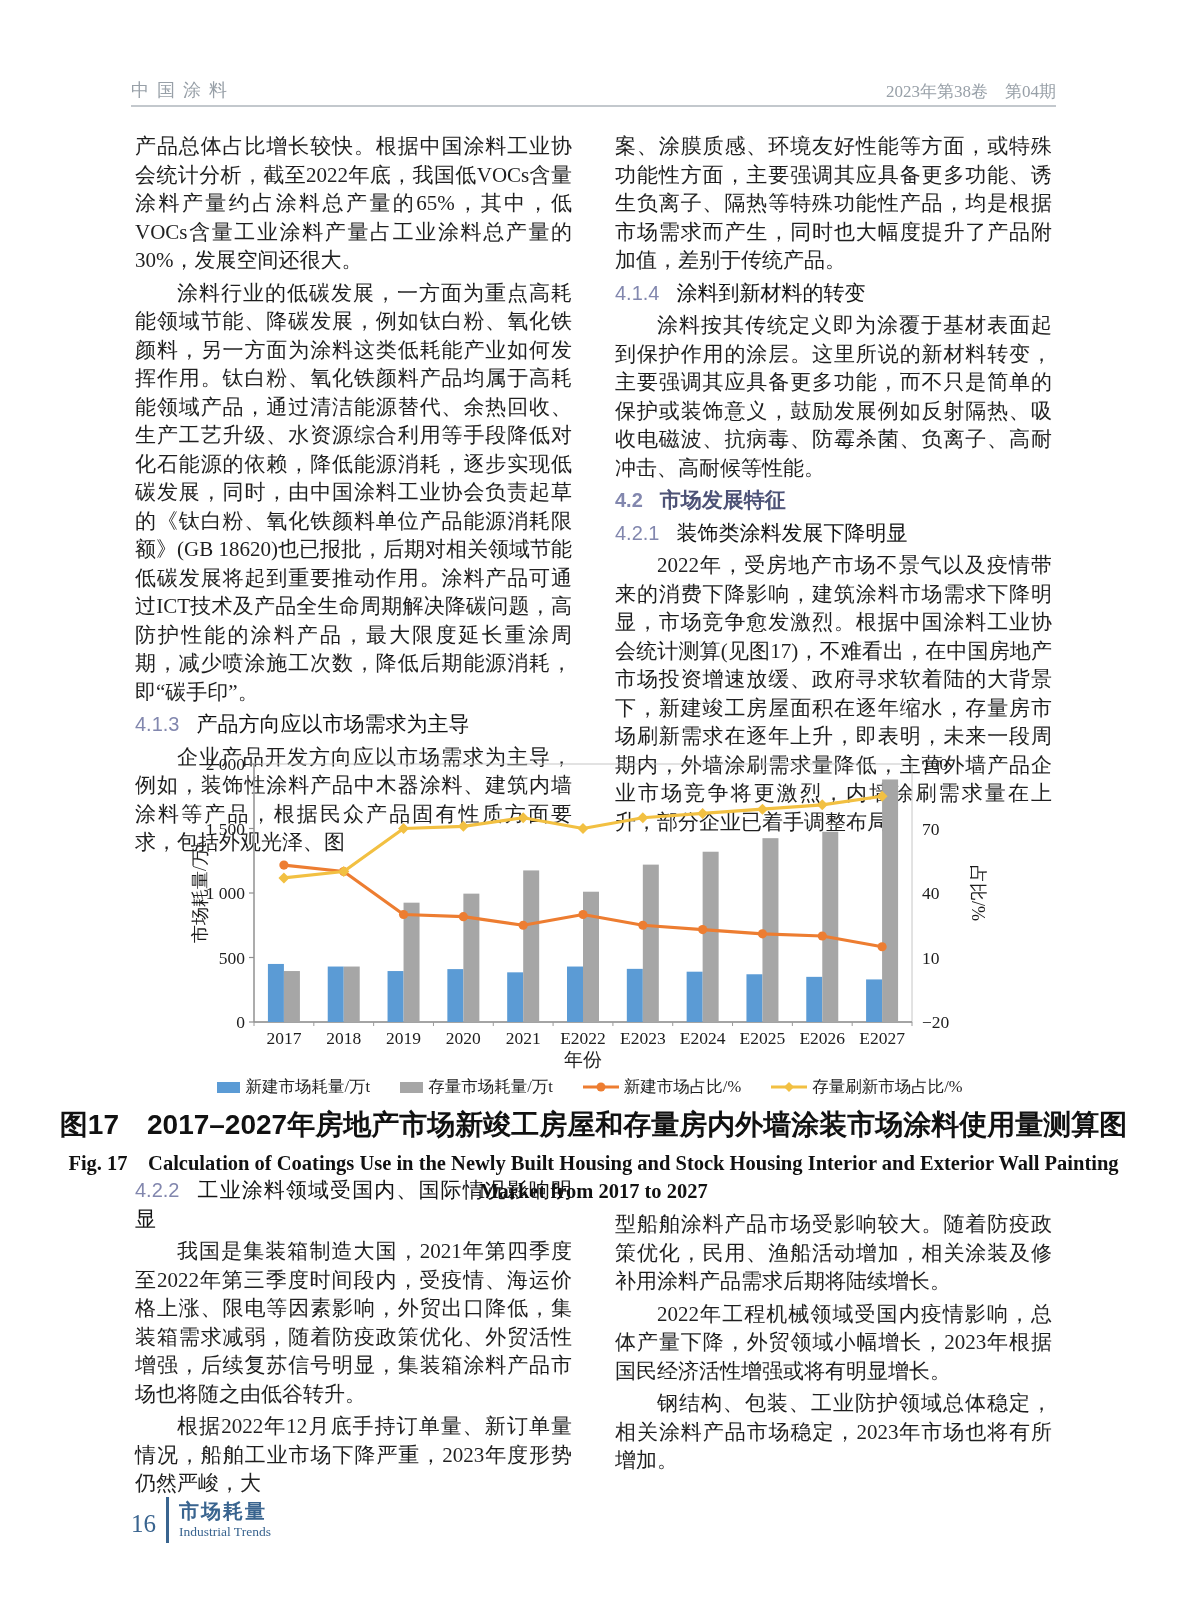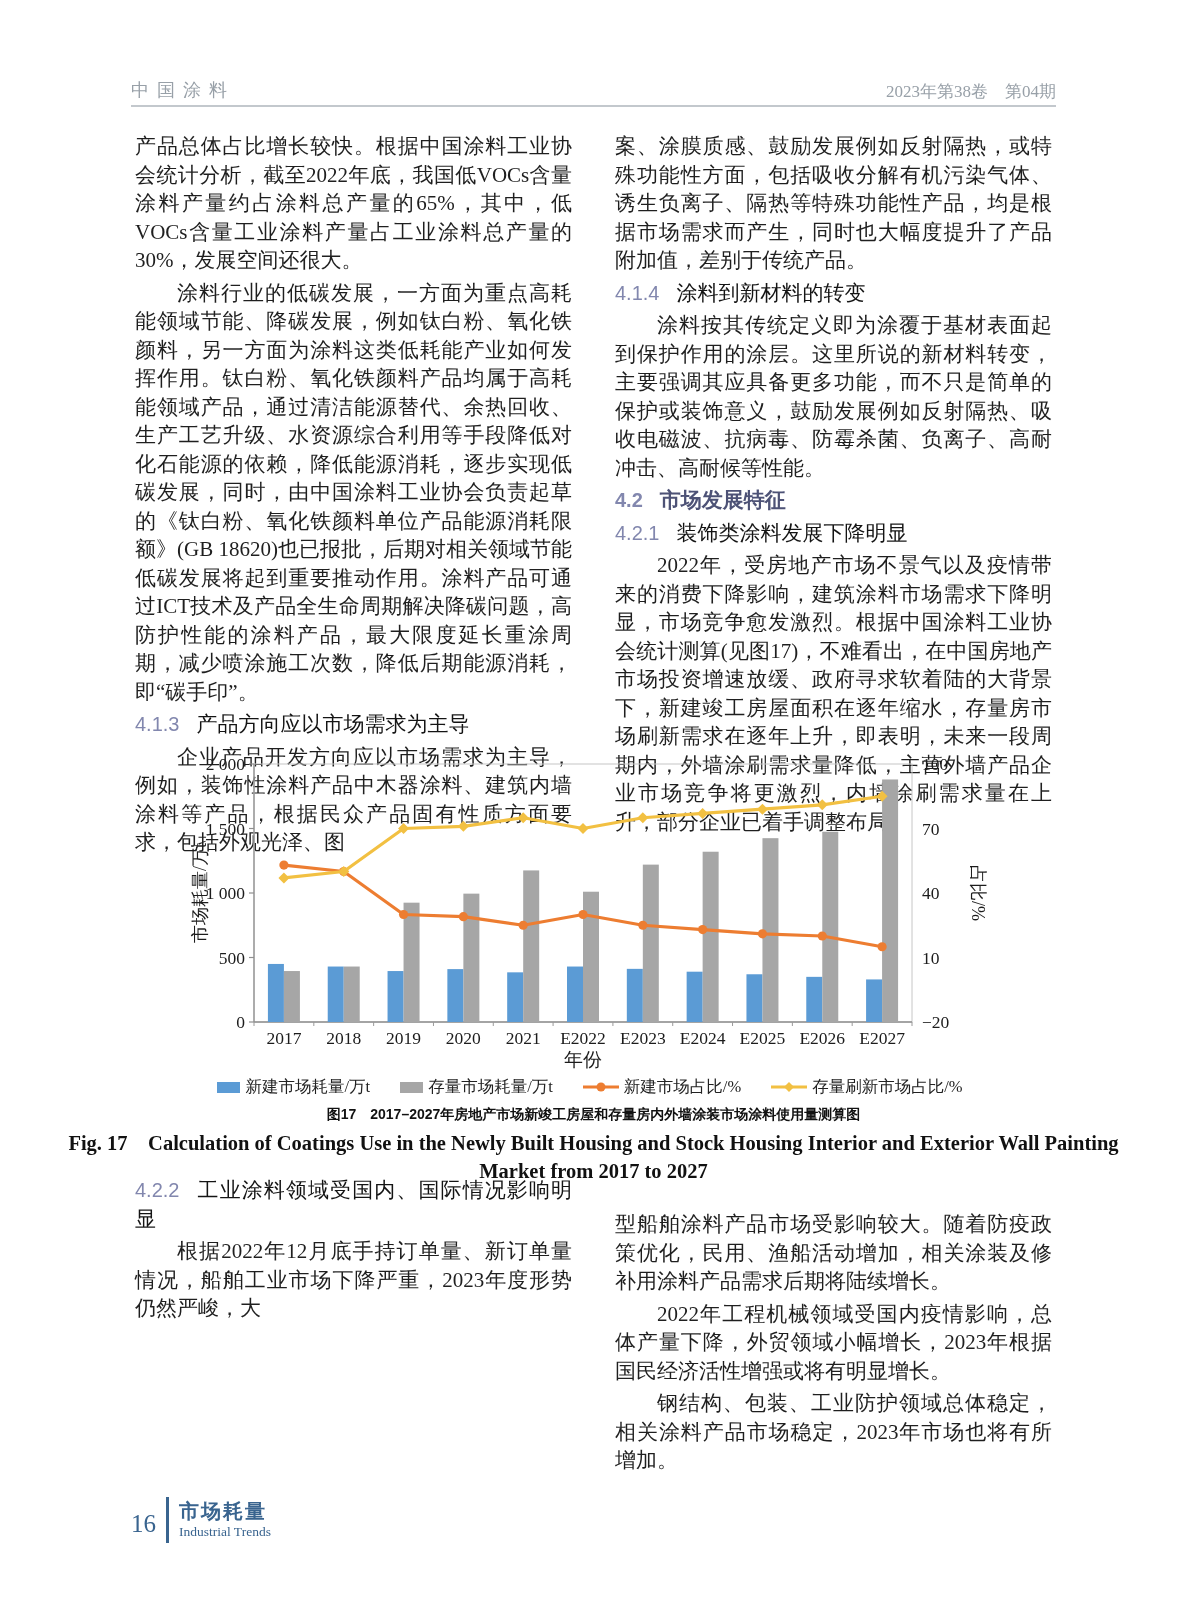--- a/index.html
+++ b/index.html
@@ -28,21 +28,21 @@
   .h3 .htitle{color:#141414;}
   
   #figure{position:absolute;left:190px;top:752px;width:800px;}
   #chart-legend{width:800px;display:flex;justify-content:center;align-items:center;gap:30px;
     margin-top:2px;font-size:16.5px;color:#222;}
   .lg-item{display:flex;align-items:center;gap:5px;white-space:nowrap;}
   .lg-sw{display:inline-block;width:23px;height:11px;}
   svg text{font-family:"Liberation Serif","DejaVu Serif",serif;}
   
   #caption{position:absolute;left:0;top:1106px;width:1187px;text-align:center;}
-  .cap-cn{font-family:"Liberation Sans","DejaVu Sans",sans-serif;font-weight:bold;font-size:14px;color:#111;}
+  .cap-cn{font-family:"Liberation Sans","DejaVu Sans",sans-serif;font-weight:bold;font-size:28px;color:#111;}
   .cap-en{font-weight:bold;font-size:20.5px;color:#111;margin-top:5px;line-height:28px;}
   
   #footer{position:absolute;left:131px;top:1497px;display:flex;align-items:center;color:#39648f;}
   .ft-num{font-size:25px;margin-right:10px;margin-top:8px;}
   .ft-bar{width:3px;height:46px;background:#39648f;margin-right:10px;}
   .ft-cn{font-size:20px;font-weight:bold;letter-spacing:2px;line-height:24px;}
   .ft-en{font-size:13.5px;line-height:18px;}
 </style>
 </head>
 <body>
@@ -51,29 +51,30 @@
 <div class="hdr-right">2023年第38卷　第04期</div>
 <div class="hdr-rule"></div>
 
 <div class="col" id="col-left-top">
     <p>产品总体占比增长较快。根据中国涂料工业协会统计分析，截至2022年底，我国低VOCs含量涂料产量约占涂料总产量的65%，其中，低VOCs含量工业涂料产量占工业涂料总产量的30%，发展空间还很大。</p>
     <p class="ind">涂料行业的低碳发展，一方面为重点高耗能领域节能、降碳发展，例如钛白粉、氧化铁颜料，另一方面为涂料这类低耗能产业如何发挥作用。钛白粉、氧化铁颜料产品均属于高耗能领域产品，通过清洁能源替代、余热回收、生产工艺升级、水资源综合利用等手段降低对化石能源的依赖，降低能源消耗，逐步实现低碳发展，同时，由中国涂料工业协会负责起草的《钛白粉、氧化铁颜料单位产品能源消耗限额》(GB 18620)也已报批，后期对相关领域节能低碳发展将起到重要推动作用。涂料产品可通过ICT技术及产品全生命周期解决降碳问题，高防护性能的涂料产品，最大限度延长重涂周期，减少喷涂施工次数，降低后期能源消耗，即“碳手印”。</p>
     <p class="hsec h3"><span class="hnum">4.1.3</span><span class="htitle">产品方向应以市场需求为主导</span></p>
     <p class="ind">企业产品开发方向应以市场需求为主导，例如，装饰性涂料产品中木器涂料、建筑内墙涂料等产品，根据民众产品固有性质方面要求，包括外观光泽、图</p>
   </div>
 <div class="col" id="col-right-top">
-    <p>案、涂膜质感、鼓励发展例如反射隔热，或特殊功能性方面，包括吸收分解有机污染气体、诱生负离子、隔热等特殊功能性产品，均是根据市场需求而产生，同时也大幅度提升了产品附加值，差别于传统产品。</p>
+    <p>案、涂膜质感、环境友好性能等方面，或特殊功能性方面，主要强调其应具备更多功能、诱生负离子、隔热等特殊功能性产品，均是根据市场需求而产生，同时也大幅度提升了产品附加值，差别于传统产品。</p>
     <p class="hsec h3"><span class="hnum">4.1.4</span><span class="htitle">涂料到新材料的转变</span></p>
     <p class="ind">涂料按其传统定义即为涂覆于基材表面起到保护作用的涂层。这里所说的新材料转变，主要强调其应具备更多功能，而不只是简单的保护或装饰意义，鼓励发展例如反射隔热、吸收电磁波、抗病毒、防霉杀菌、负离子、高耐冲击、高耐候等性能。</p>
     <p class="hsec h2"><span class="hnum">4.2</span><span class="htitle">市场发展特征</span></p>
     <p class="hsec h3"><span class="hnum">4.2.1</span><span class="htitle">装饰类涂料发展下降明显</span></p>
     <p class="ind">2022年，受房地产市场不景气以及疫情带来的消费下降影响，建筑涂料市场需求下降明显，市场竞争愈发激烈。根据中国涂料工业协会统计测算(见图17)，不难看出，在中国房地产市场投资增速放缓、政府寻求软着陆的大背景下，新建竣工房屋面积在逐年缩水，存量房市场刷新需求在逐年上升，即表明，未来一段周期内，外墙涂刷需求量降低，主营外墙产品企业市场竞争将更激烈，内墙涂刷需求量在上升，部分企业已着手调整布局。</p>
   </div>
 <div class="col" id="col-left-bottom">
     <p class="hsec h3"><span class="hnum">4.2.2</span><span class="htitle">工业涂料领域受国内、国际情况影响明显</span></p>
+    <p class="ind">我国是集装箱制造大国，2021年第四季度至2022年第三季度时间段内，受疫情、海运价格上涨、限电等因素影响，外贸出口降低，集装箱需求减弱，随着防疫政策优化、外贸活性增强，后续复苏信号明显，集装箱涂料产品市场也将随之由低谷转升。</p>
     <p class="ind">根据2022年12月底手持订单量、新订单量情况，船舶工业市场下降严重，2023年度形势仍然严峻，大</p>
   </div>
 <div class="col" id="col-right-bottom">
     <p>型船舶涂料产品市场受影响较大。随着防疫政策优化，民用、渔船活动增加，相关涂装及修补用涂料产品需求后期将陆续增长。</p>
     <p class="ind">2022年工程机械领域受国内疫情影响，总体产量下降，外贸领域小幅增长，2023年根据国民经济活性增强或将有明显增长。</p>
     <p class="ind">钢结构、包装、工业防护领域总体稳定，相关涂料产品市场稳定，2023年市场也将有所增加。</p>
   </div>
 
 <div id="figure">
   <svg id="chart-svg" width="800" height="318">

